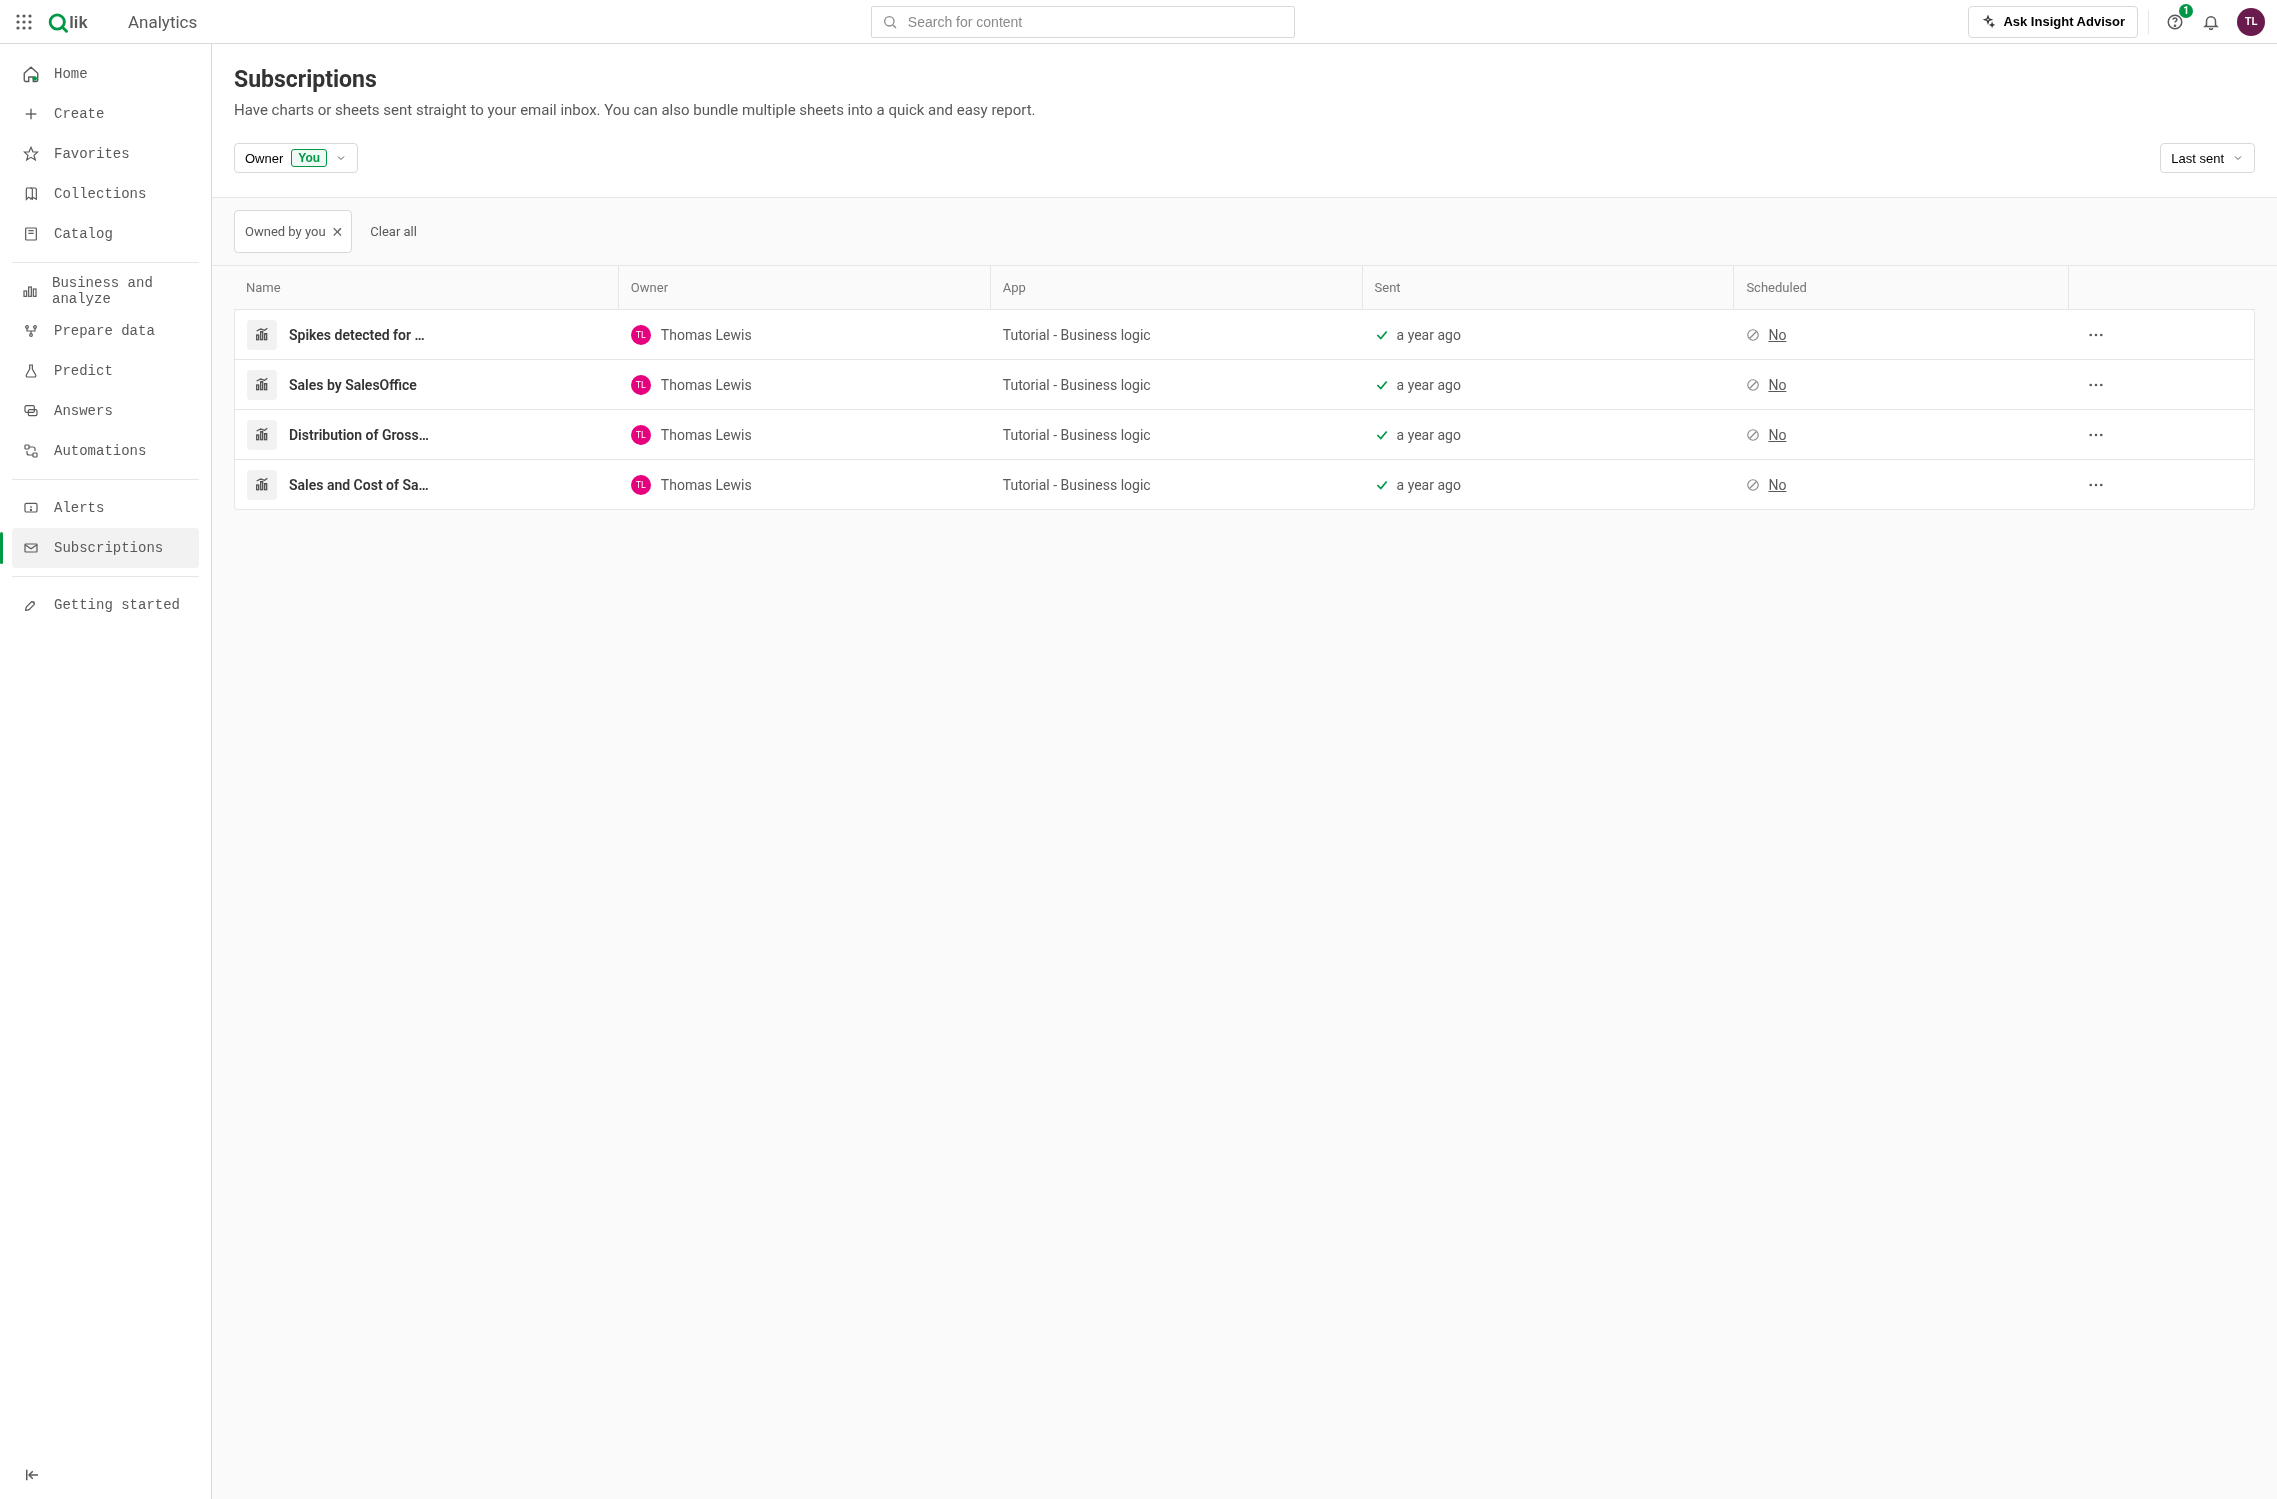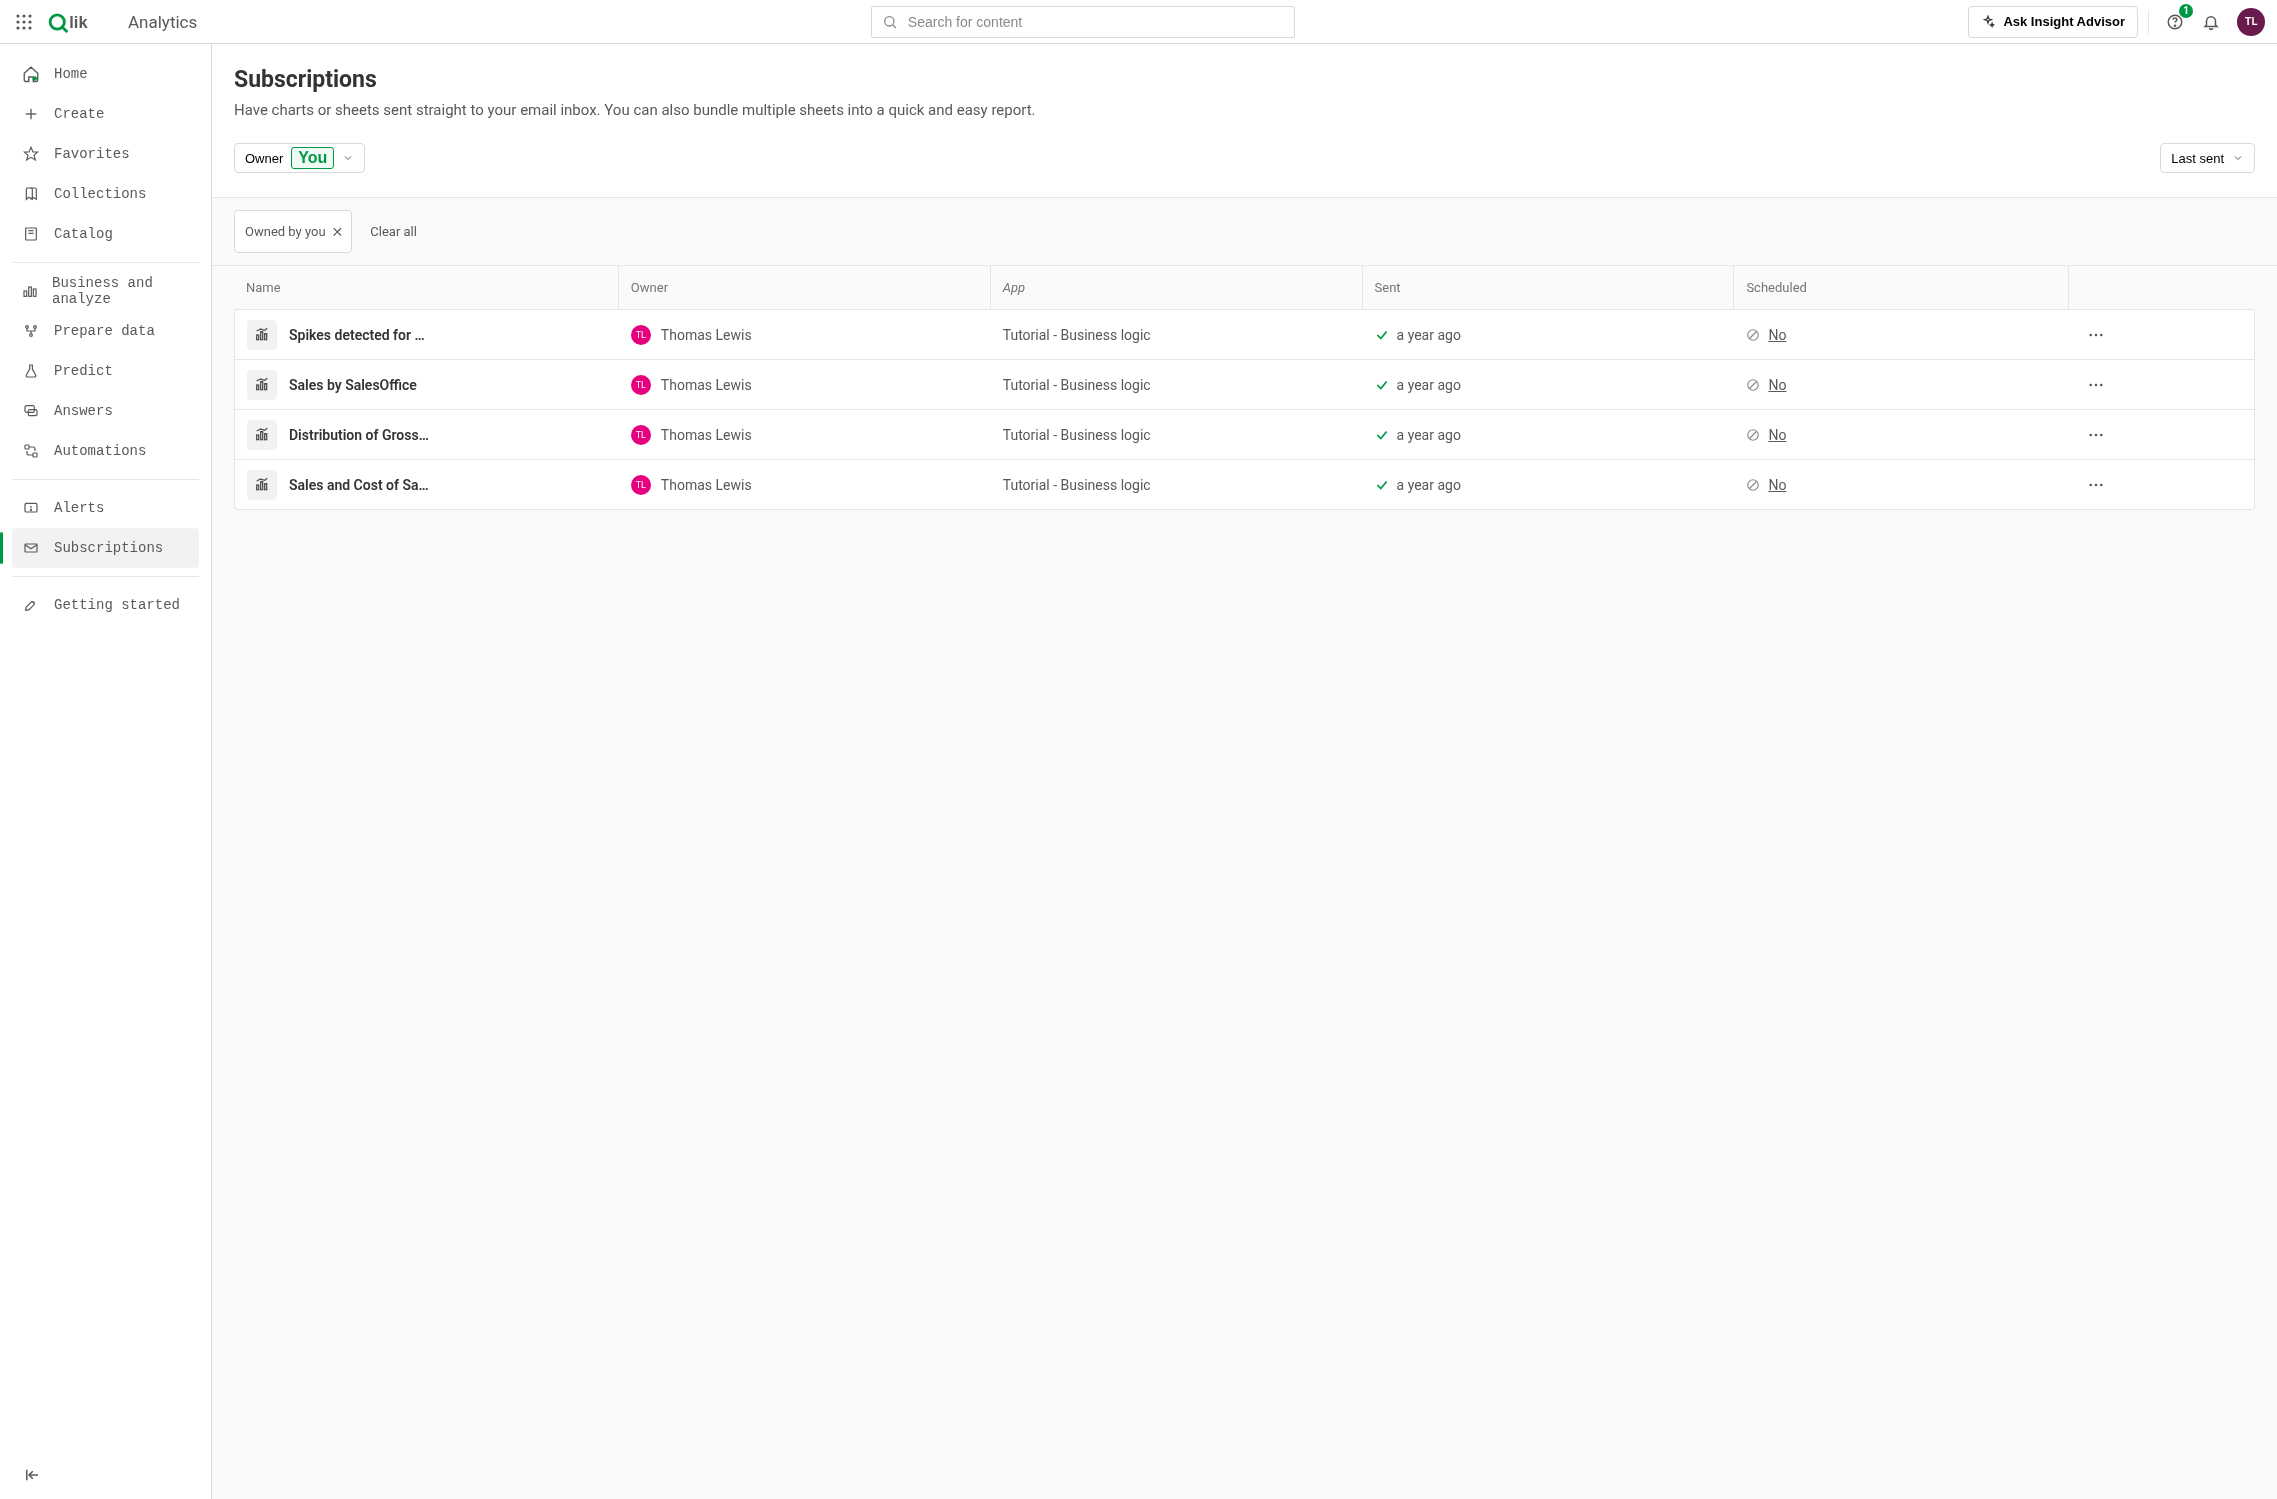--- a/index.html
+++ b/index.html
@@ -215,21 +215,21 @@
     align-items: center;
     padding: 0 10px;
     gap: 8px;
     font-size: 13px;
     cursor: pointer;
   }
   .badge-you {
     border: 1px solid var(--badge-green-border);
     color: var(--badge-green-text);
     background: var(--badge-green-bg);
-    font-size: 16px;
+    font-size: 12px;
     padding: 1px 6px;
     border-radius: 3px;
     font-weight: 600;
   }
 
   .chips-bar {
     background: #fafafa;
     border-top: 1px solid var(--border-light);
     border-bottom: 1px solid var(--border-light);
     padding: 12px 22px;
@@ -317,21 +317,21 @@
   .more-btn {
     width: 30px; height: 30px;
     display: flex; align-items: center; justify-content: center;
     cursor: pointer;
     border-radius: 4px;
     color: #595959;
   }
 
   .col-name  { width: 200px; }
   .col-owner { width: 200px; }
-  .col-app   { width: 200px; font-style: italic; }
+  .col-app   { width: 200px; }
   .col-sent  { width: 200px; }
   .col-sched { width: 180px; }
   .col-act   { width: 100px; }
 
 </style>
 </head>
 <body>
 
 <div class="topnav">
   <div class="apps-grid">

